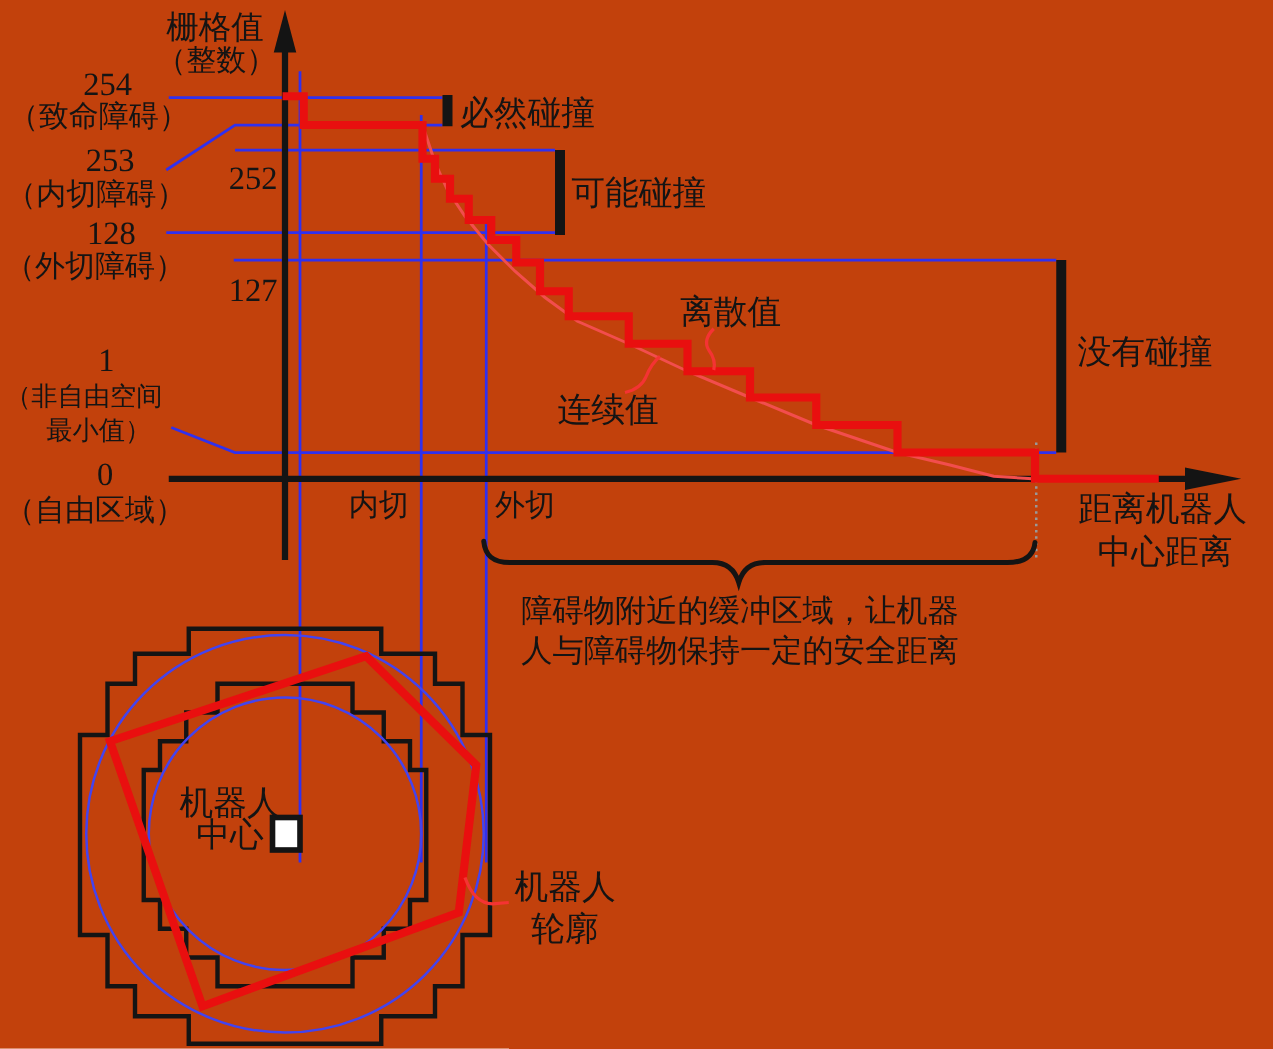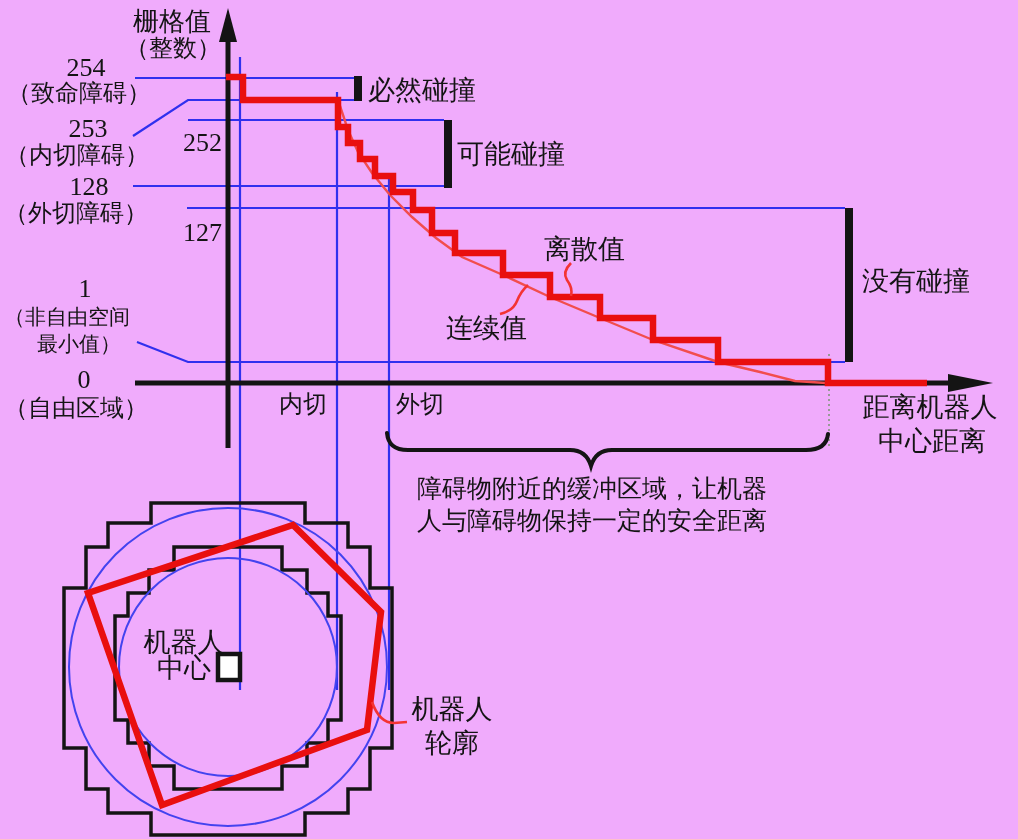--- a/index.html
+++ b/index.html
@@ -1,16 +1,16 @@
 <!DOCTYPE html>
 <html><head>
 <meta charset="utf-8">
 <style>
   html,body{margin:0;padding:0;background:#ffffff;}
-  .stage{position:relative;width:1018px;height:839px;background:#f0abfc;overflow:hidden;
+  .stage{position:relative;width:1018px;height:839px;background:#c2410c;overflow:hidden;
          font-family:"Liberation Serif","DejaVu Serif",serif;}
   svg{display:block;}
   text{fill:#141414;}
   .num{font-size:26px;}
   .lbl{font-size:24px;}
   .lbl-sm{font-size:21px;}
   .ann{font-size:27px;}
   .brace-txt{font-size:25px;}
   .mid{text-anchor:middle;}
   .end{text-anchor:end;}

